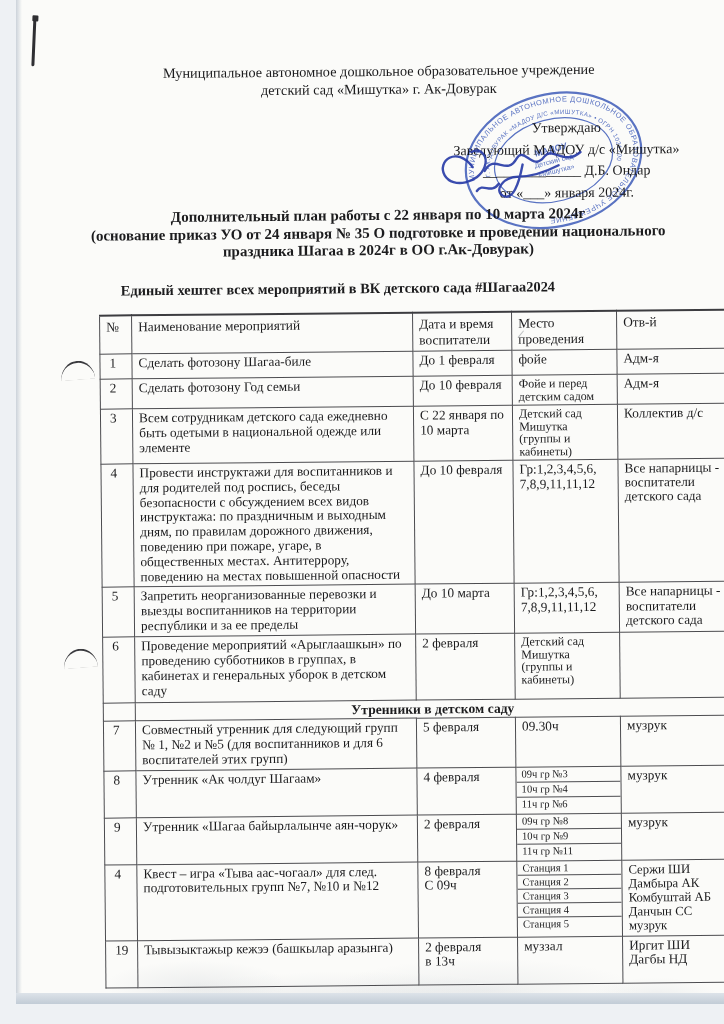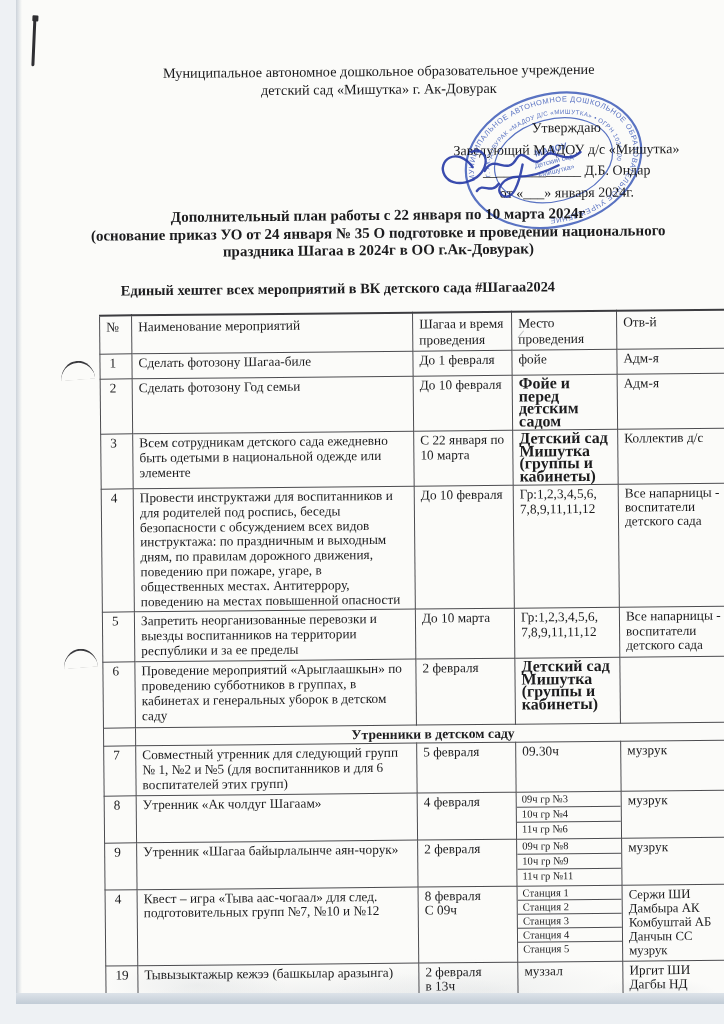--- a/index.html
+++ b/index.html
@@ -56,21 +56,21 @@
   table{border-top:2px solid #3c3c40;}
   th{font-size:13.4px;line-height:16px;padding-top:3px;}
   thead tr{height:37px;}
   td.num{padding-left:9px;}
   td.place-sub{padding:0;}
   .sub{border-bottom:1px solid #4c4c50;padding:1px 5px 0 5px;font-size:10.6px;
        line-height:12px;box-sizing:border-box;}
   .sub:last-child{border-bottom:none;}
   tr.subs3 .sub{height:15.3px;}
   tr.subs5 .sub{height:14.2px;}
-  .small-place{font-size:16px;line-height:12.5px;font-weight:bold;}
+  .small-place{font-size:12px;line-height:12.5px;}
   tr.section-row td{font-weight:bold;text-align:center;padding:0 6px;line-height:17px;
        font-size:13.6px;}
   td.resp .line{line-height:14.2px;}
   tr.subs5 td.resp{font-size:12.8px;}
   tr.subs5 td.resp .line{line-height:14.2px;}
 </style>
 </head>
 <body>
 
 <div class="page">
@@ -135,21 +135,21 @@
           <col style="width:32px">
             <col style="width:281px">
             <col style="width:99px">
           <col style="width:105px">
             <col style="width:110px">
         </colgroup>
         <thead>
             <tr id="head-row">
               <th>№</th>
               <th>Наименование мероприятий</th>
-              <th>Шагаа и время проведения</th>
+              <th>Дата и время воспитатели</th>
               <th>Место проведения</th>
               <th>Отв-й</th>
             </tr>
           </thead>
         <tbody id="rows">
             <tr style="height: 25px;">
               <td class="num">1</td>
               <td>Сделать фотозону Шагаа-биле</td>
               <td>
                 <div class="line">До 1 февраля</div>

